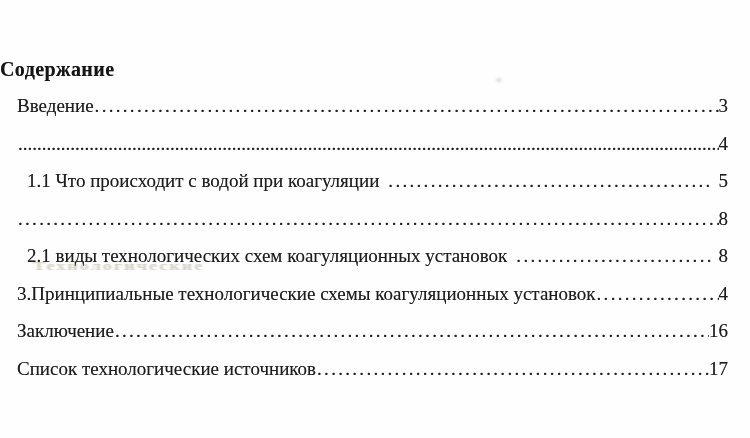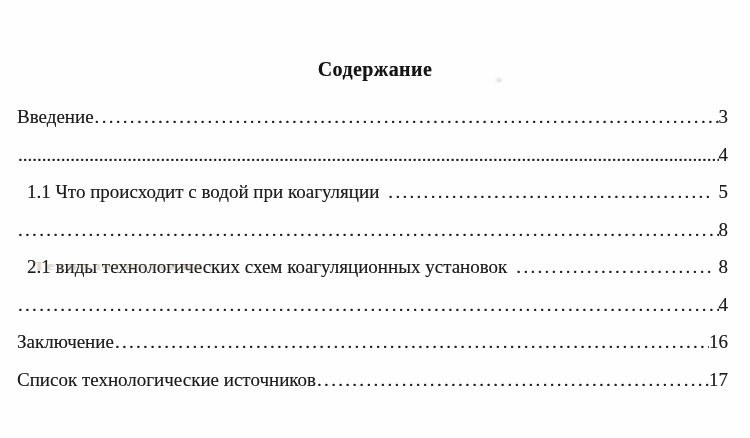--- a/index.html
+++ b/index.html
@@ -11,29 +11,29 @@
     overflow: hidden;
   }
   .page {
     position: relative;
     width: 750px;
     height: 438px;
     background: #fefefe;
   }
   .doc-title {
     margin-top: 58px;
-    text-align: center;
+    text-align: left;
     font-size: 20px;
     font-weight: bold;
     letter-spacing: 0.4px;
     color: #151515;
     text-shadow: 0 0 0.4px rgba(30,30,30,0.55);
   }
   .toc {
-    margin-top: 17px;
+    margin-top: 6px;
     padding: 0 22px 0 17px;
   }
   .toc-row {
     display: flex;
     align-items: baseline;
     line-height: 37.5px;
     font-size: 19px;
     white-space: nowrap;
     text-shadow: 0 0 0.4px rgba(30,30,30,0.5);
   }
@@ -108,20 +108,21 @@
       <span class="toc-page">8</span>
     </div>
 
     <div class="toc-row indent">
       <span class="toc-label">2.1 виды технологических схем коагуляционных установок</span>
       <span class="toc-leader">........................................................................................................................................................</span>
       <span class="toc-page">8</span>
     </div>
 
     <div class="toc-row">
+      <span class="toc-label">3.Принципиальные технологические схемы коагуляционных установок</span>
       <span class="toc-leader">........................................................................................................................................................</span>
       <span class="toc-page">4</span>
     </div>
 
     <div class="toc-row">
       <span class="toc-label">Заключение</span>
       <span class="toc-leader">........................................................................................................................................................</span>
       <span class="toc-page">16</span>
     </div>
 

